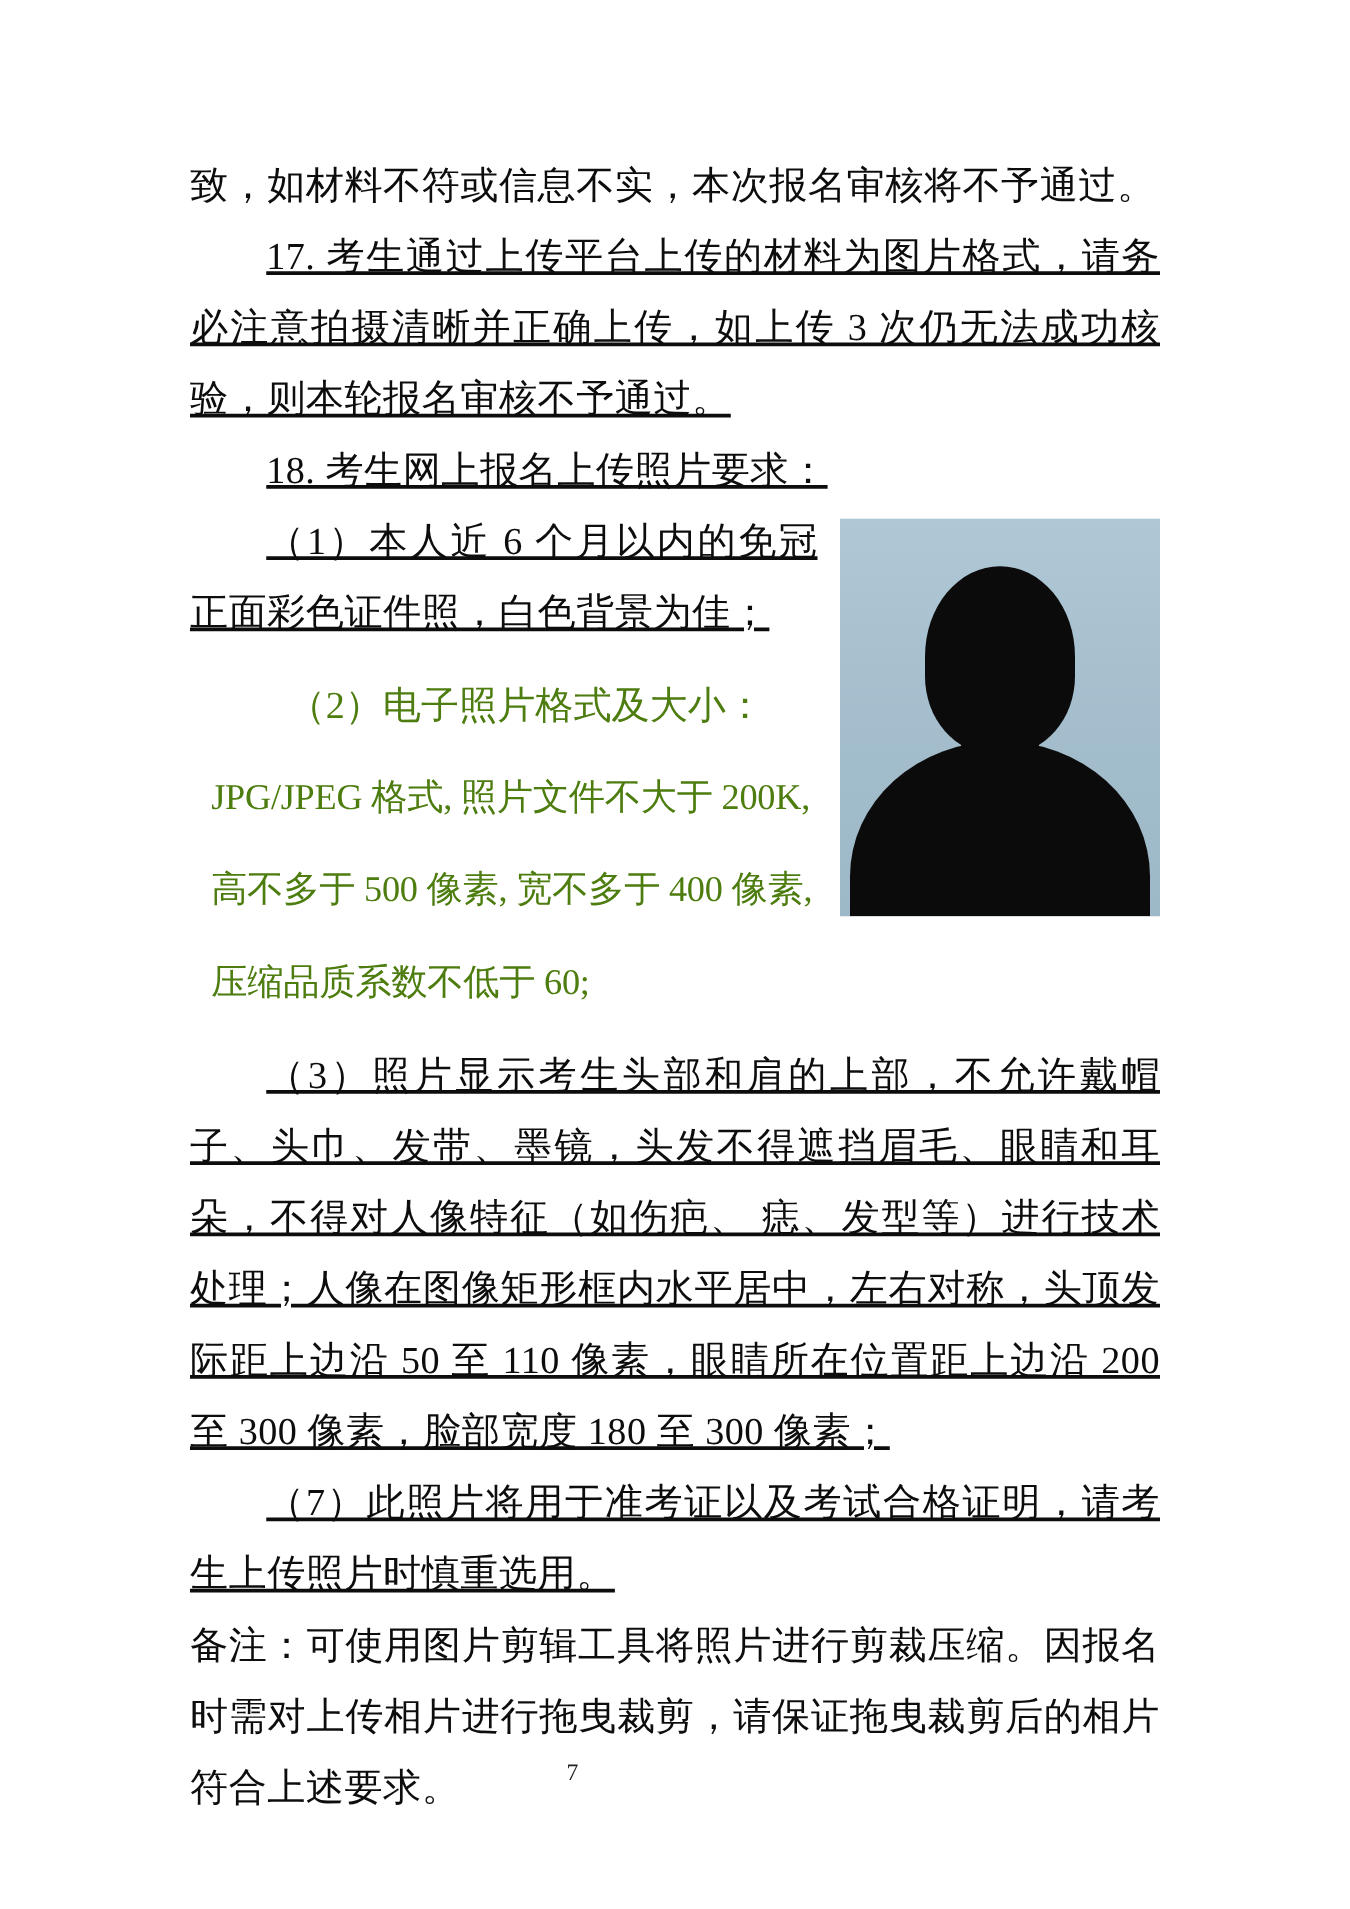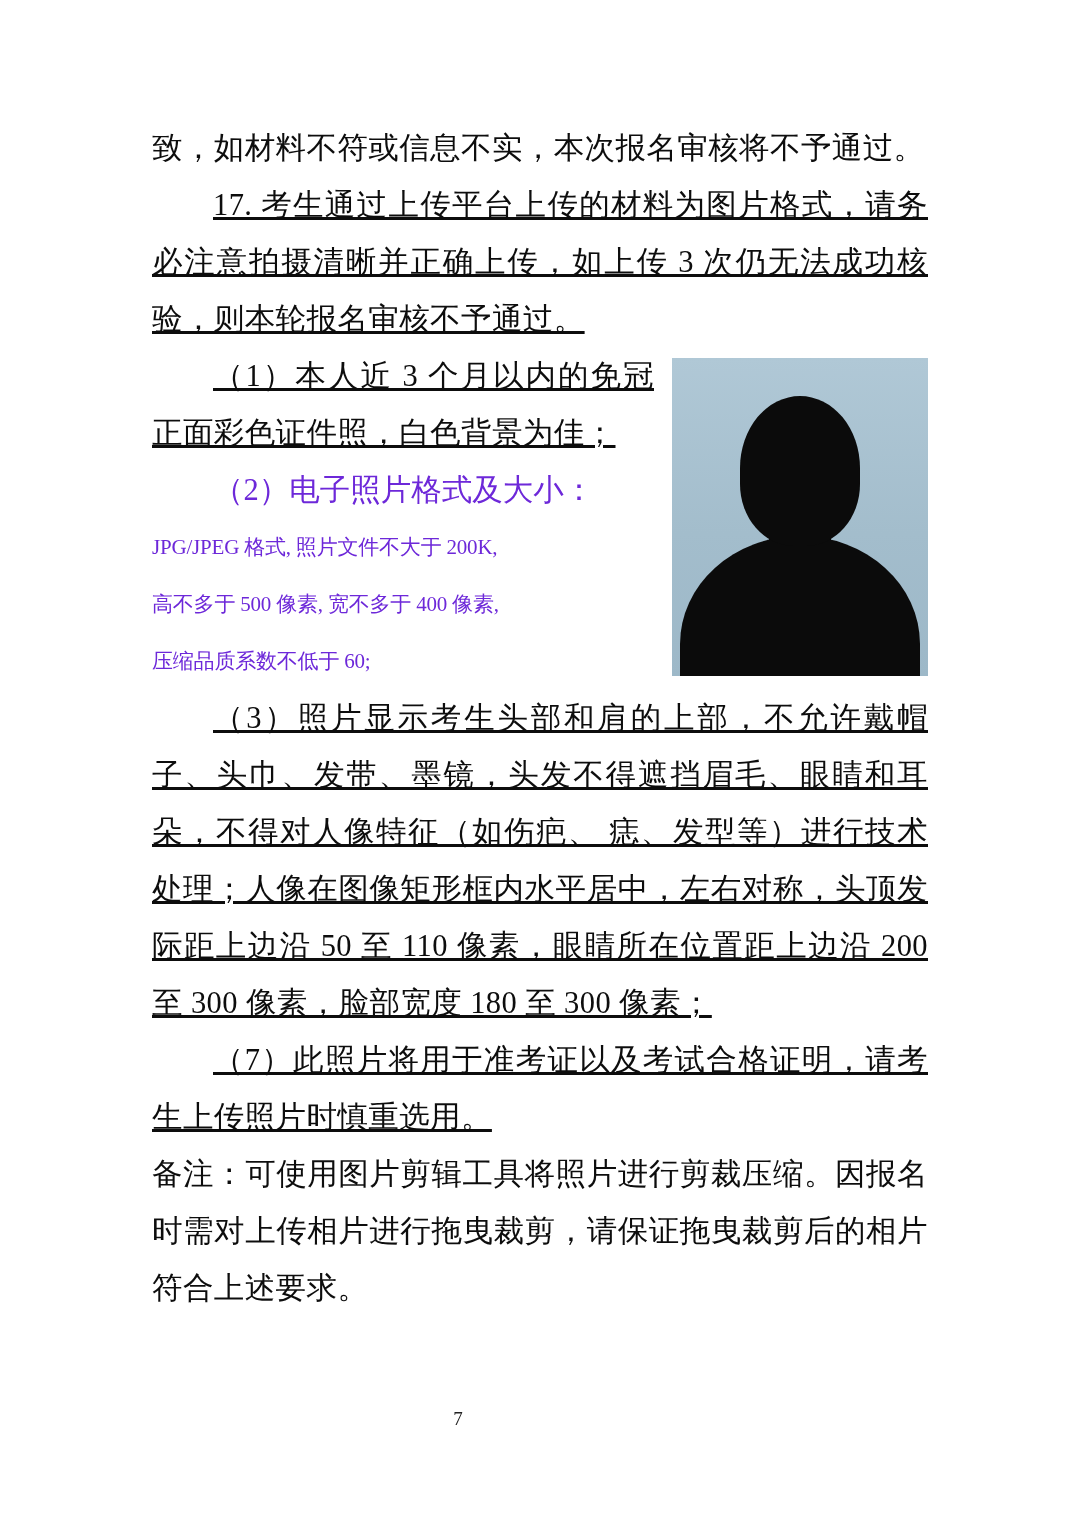--- a/index.html
+++ b/index.html
@@ -84,26 +84,26 @@
     bottom: 0;
     width: 240px;
     height: 140px;
     margin-left: -120px;
     background: #0b0b0b;
     border-radius: 120px 120px 0 0 / 108px 108px 0 0;
   }
   .narrow-line {
     font-size: 30.5px;
     line-height: 57px;
-    margin: 0;
-    color: #6d28d9;
+    margin: 17px;
+    color: #4d7c0f;
     white-space: nowrap;
   }
   .narrow-line.sm {
-    font-size: 21px;
+    font-size: 29px;
     letter-spacing: -0.2px;
   }
   .clearfix::after {
     content: "";
     display: block;
     clear: both;
   }
   .page-number {
     position: absolute;
     left: 0;
@@ -119,31 +119,32 @@
 <body>
 
 <div class="page">
 
   <div class="content">
 
     <p class="para">致，如材料不符或信息不实，本次报名审核将不予通过。</p>
 
     <p class="para indent">17. 考生通过上传平台上传的材料为图片格式，请务必注意拍摄清晰并正确上传，如上传 3 次仍无法成功核验，则本轮报名审核不予通过。</p>
 
+    <p class="para indent">18. 考生网上报名上传照片要求：</p>
 
     <div class="wrap-block clearfix">
 
       <div class="photo-float">
         <div class="photo-bg"></div>
         <div class="silhouette-body"></div>
         <div class="silhouette-neck"></div>
         <div class="silhouette-head"></div>
       </div>
 
-      <p class="para indent">（1）本人近 3 个月以内的免冠正面彩色证件照，白色背景为佳；</p>
+      <p class="para indent">（1）本人近 6 个月以内的免冠正面彩色证件照，白色背景为佳；</p>
 
       <p class="narrow-line" style="text-indent:61px;">（2）电子照片格式及大小：</p>
       <p class="narrow-line sm">JPG/JPEG 格式, 照片文件不大于 200K,</p>
       <p class="narrow-line sm">高不多于 500 像素, 宽不多于 400 像素,</p>
       <p class="narrow-line sm">压缩品质系数不低于 60;</p>
 
     </div>
 
     <p class="para indent">（3）照片显示考生头部和肩的上部，不允许戴帽子、头巾、发带、墨镜，头发不得遮挡眉毛、眼睛和耳朵，不得对人像特征（如伤疤、 痣、发型等）进行技术处理；人像在图像矩形框内水平居中，左右对称，头顶发际距上边沿 50 至 110 像素，眼睛所在位置距上边沿 200 至 300 像素，脸部宽度 180 至 300 像素；</p>
 

